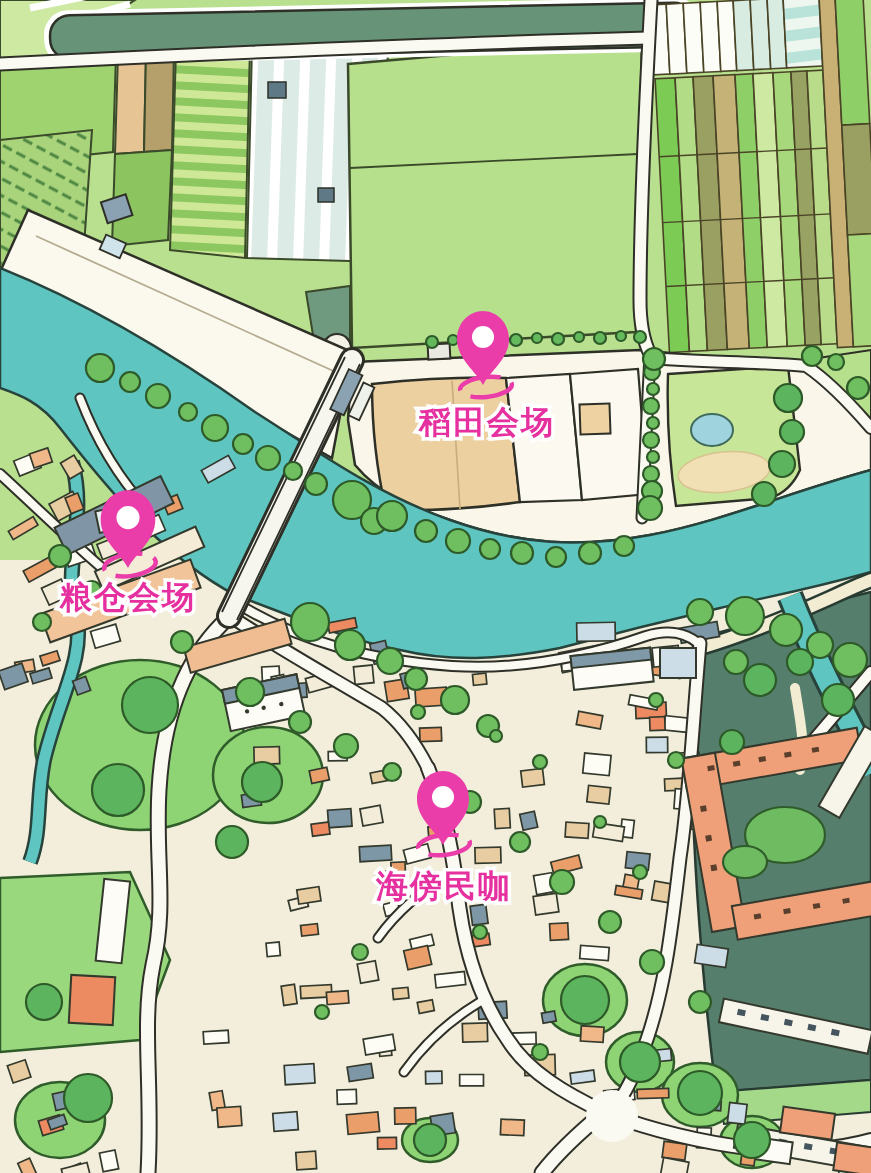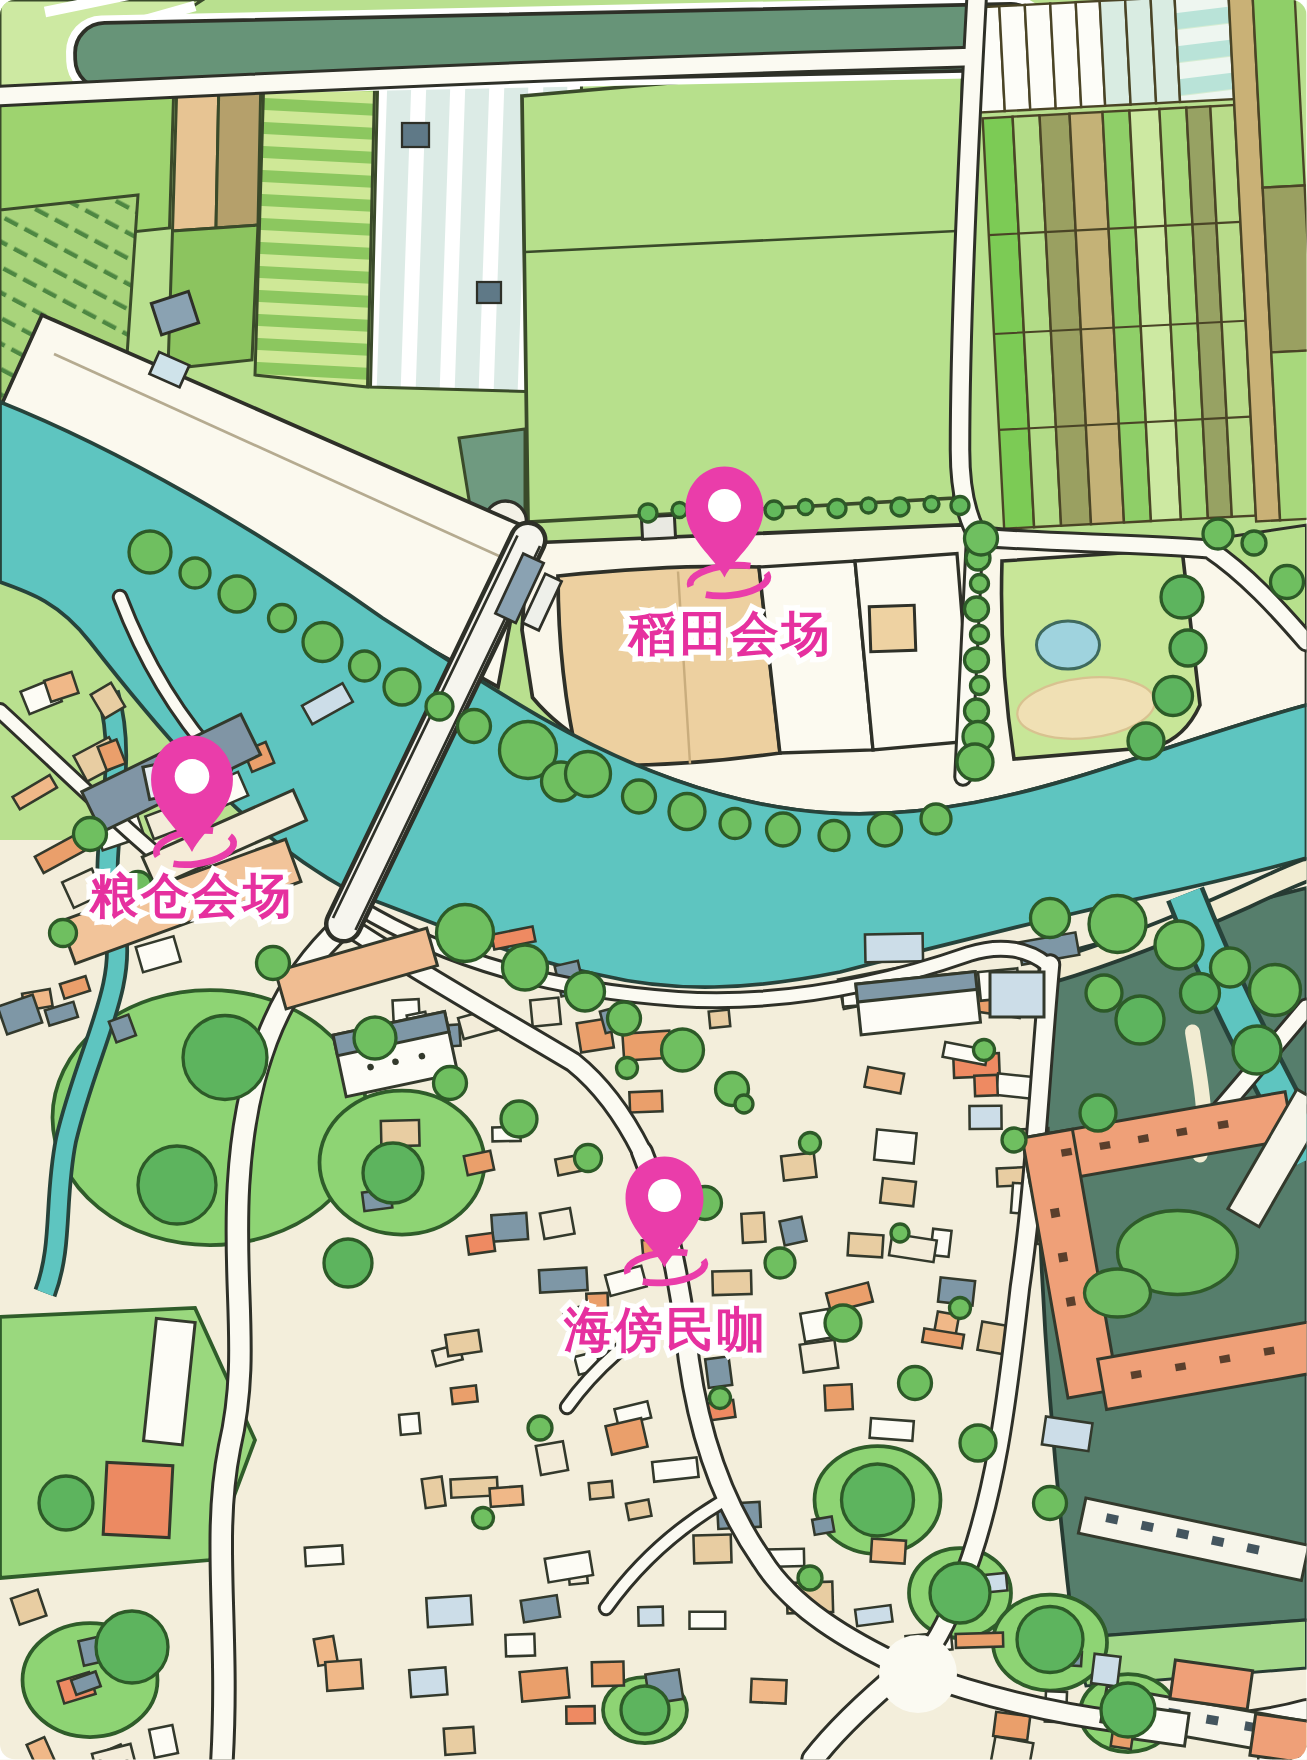--- a/index.html
+++ b/index.html
@@ -1,16 +1,16 @@
 <!DOCTYPE html>
 <html><head>
 <meta charset="utf-8">
 <style>
   html,body{margin:0;padding:0;background:#fff;}
-  .stage{width:871px;height:1173px;overflow:hidden;position:relative;border-radius:10px;}
+  .stage{width:871px;height:1173px;overflow:hidden;position:relative;}
   svg{display:block;}
   .road-under{fill:none;stroke:#2e3028;stroke-linecap:round;stroke-linejoin:round;}
   .road-over{fill:none;stroke:#fbfaf2;stroke-linecap:round;stroke-linejoin:round;}
   .mlabel{font-family:"DejaVu Sans",sans-serif;font-weight:bold;font-size:32px;
           letter-spacing:2px;fill:#e6309f;stroke:#ffffff;stroke-width:7px;
           paint-order:stroke;text-anchor:middle;}
 </style>
 </head>
 <body>
 

